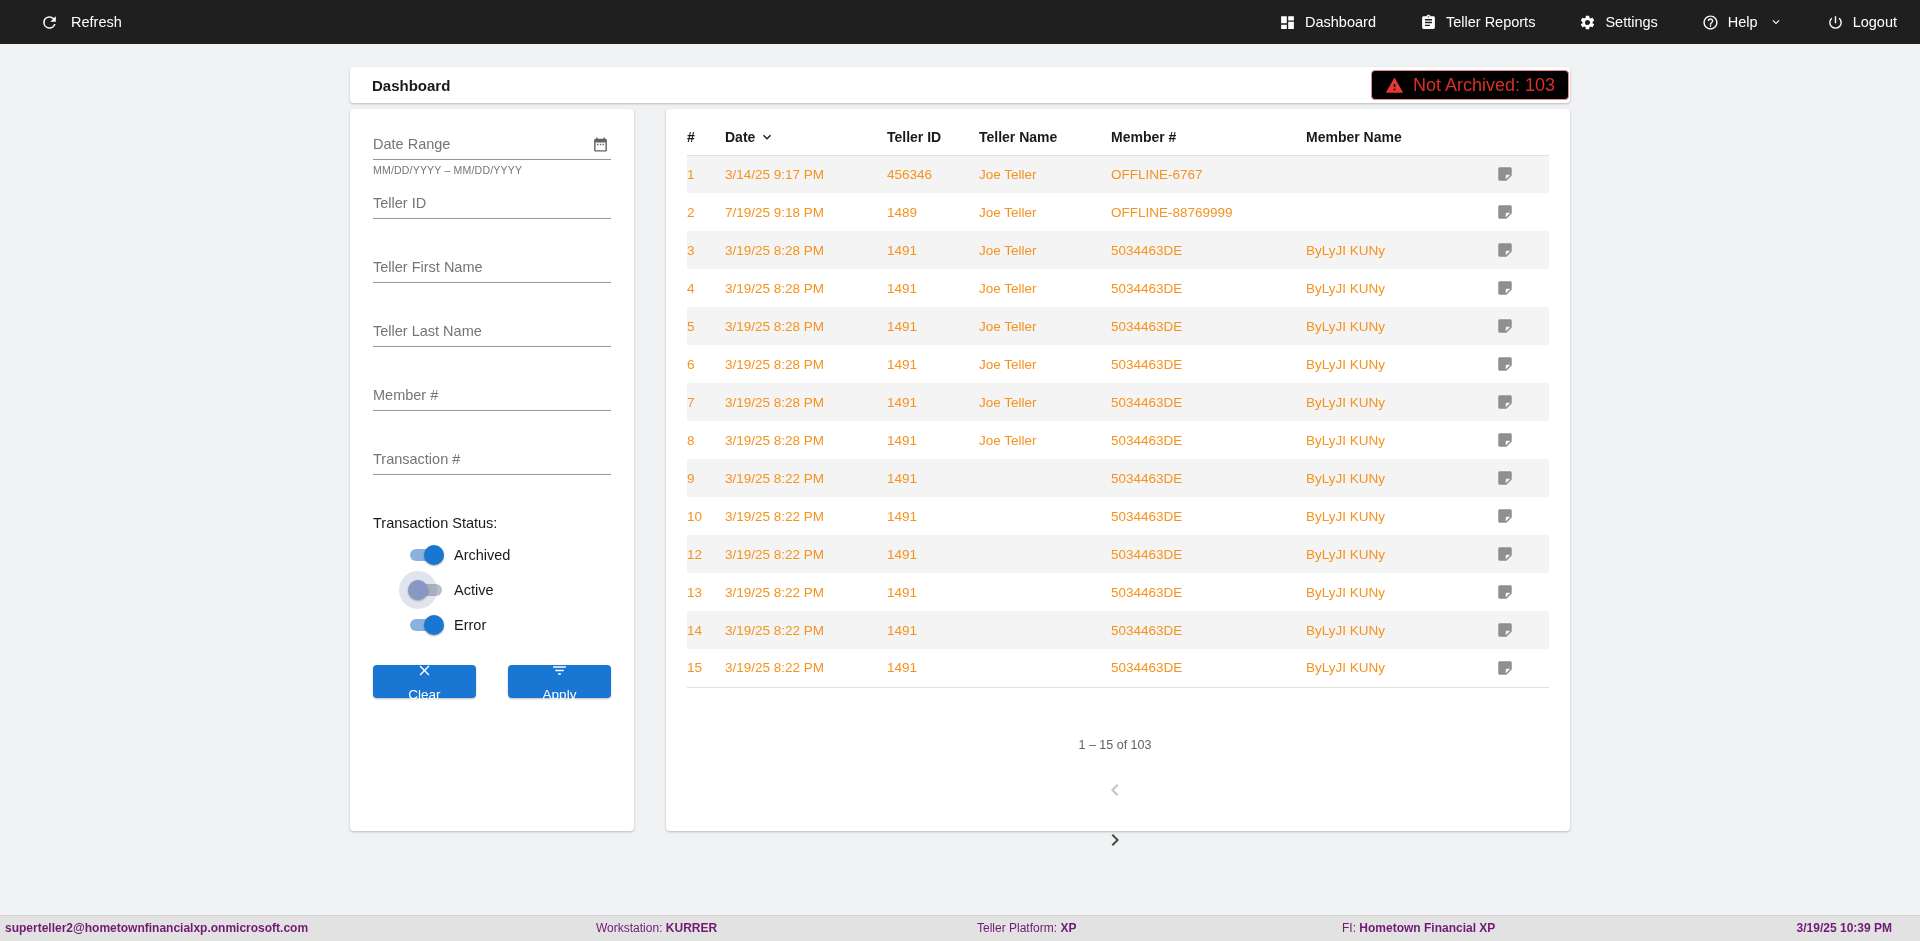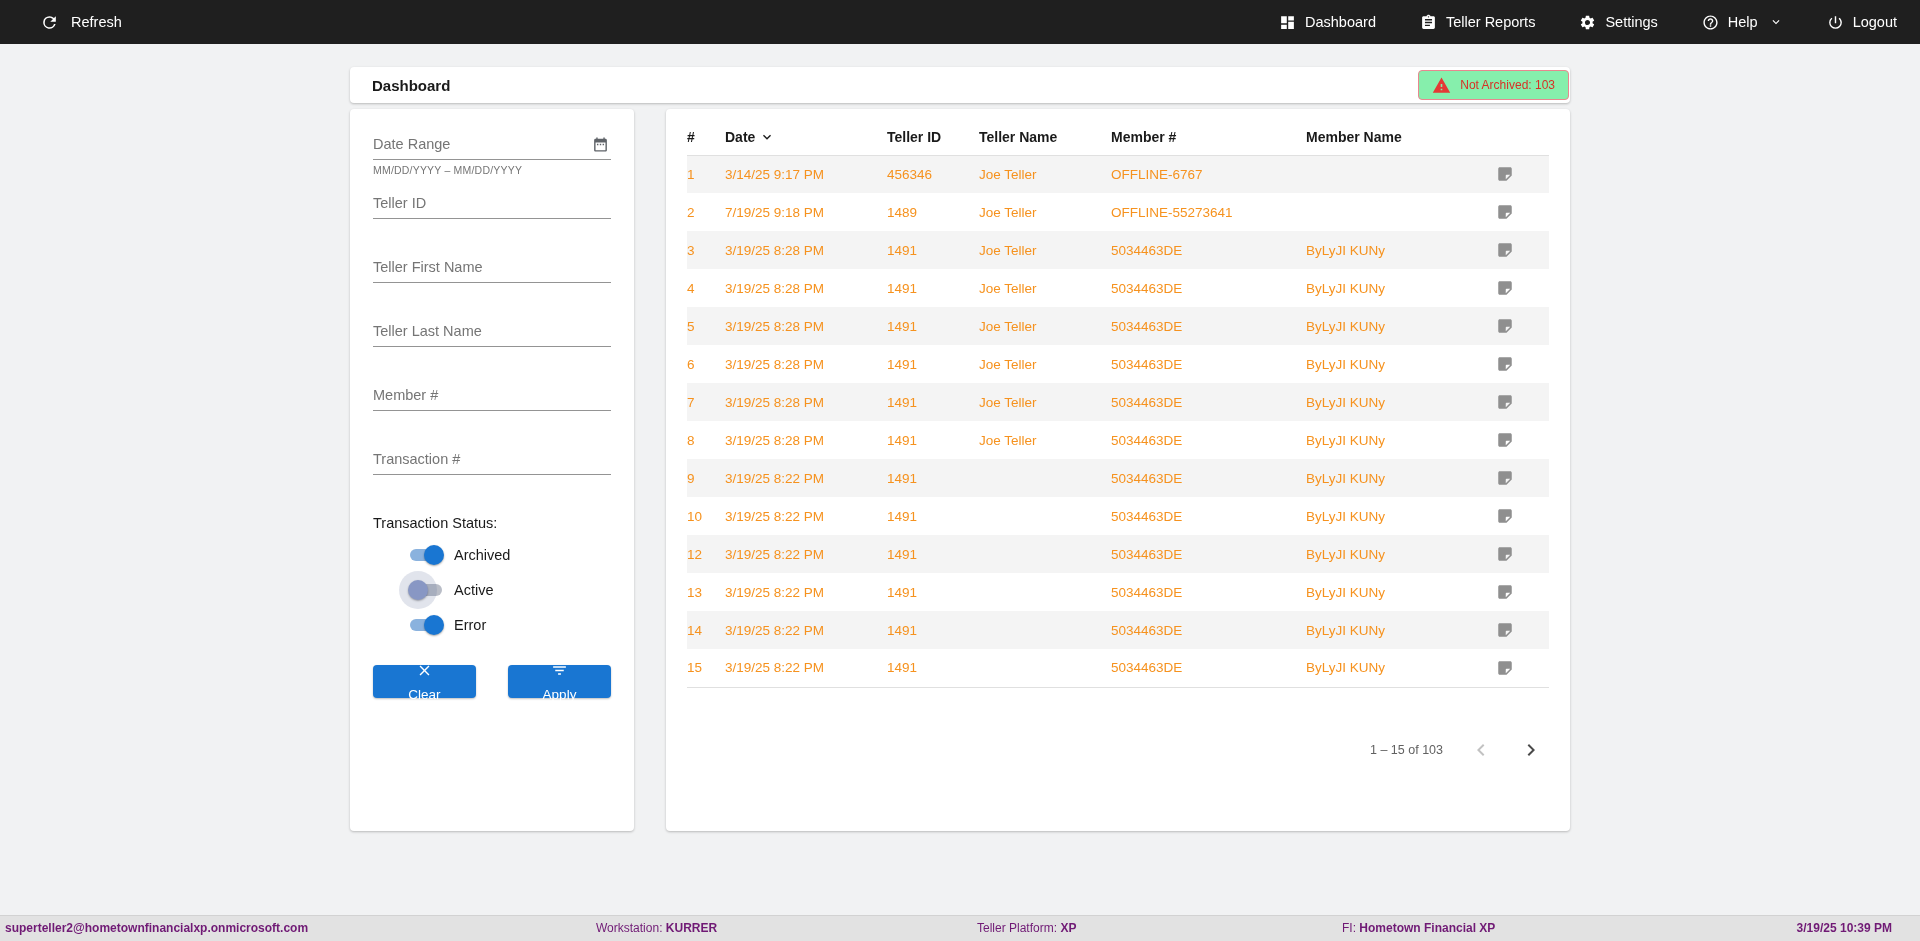--- a/index.html
+++ b/index.html
@@ -27,22 +27,22 @@
     background:#fff; border-radius:4px;
     box-shadow:0 1px 3px rgba(0,0,0,.14), 0 1px 2px rgba(0,0,0,.10);
   }
   .header-card {
     height:36px; display:flex; align-items:center; justify-content:space-between;
     padding-left:22px; padding-right:1px; margin-bottom:6px;
   }
   .page-title { font-size:15px; font-weight:700; color:#1a1a1a; }
   .alert-badge {
     display:flex; align-items:center; gap:9px; height:30px; padding:0 13px;
-    border:1px solid #e8888f; border-radius:4px; background:#86efac;
-    color:#d93025; font-size:12px; white-space:nowrap;
+    border:1px solid #e8888f; border-radius:4px; background:#000000;
+    color:#d93025; font-size:18px; white-space:nowrap;
   }
 
   .content { display:flex; gap:32px; align-items:flex-start; }
 
   
   .filter-card { width:284px; height:722px; padding:21px 23px; }
   .field { position:relative; margin-bottom:34px; }
   .field.has-helper { margin-bottom:13px; }
   .field input {
     width:100%; border:none; border-bottom:1px solid #949494; outline:none;
@@ -95,21 +95,21 @@
     white-space:nowrap; overflow:hidden;
   }
   tbody tr { cursor:pointer; }
   tbody tr:nth-child(odd) { background:#f4f4f4; }
   tbody tr:last-child td { border-bottom:1px solid #e0e0e0; }
   td.note-cell { color:#8f8f8f; }
   td.note-cell svg { cursor:pointer; }
 
   .pagination {
     display:flex; align-items:center; justify-content:flex-end; gap:26px;
-    margin-top:50px; padding-right:6px;
+    margin-top:50px; padding-right:6px;flex-direction:column;
   }
   .pag-label { font-size:12.5px; color:#616161; }
   .pag-btn { cursor:pointer; }
   .pag-btn.disabled { color:#c2c2c2; }
   .pag-btn.enabled { color:#4a4a4a; }
 
   
   .footer {
     position:absolute; left:0; right:0; bottom:0; height:26px;
     background:#e2e2e2; border-top:1px solid #d2d2d2; font-size:12px; color:#701a75;
@@ -316,21 +316,21 @@
                     <path d="M19 3H5c-1.1 0-2 .9-2 2v14c0 1.1.9 2 2 2h9l7-7V5c0-1.1-.9-2-2-2zm-6 16v-5c0-.55.45-1 1-1h5l-6 6z"></path>
                   </svg>
             </span>
           </td>
         </tr>
             <tr>
           <td>2</td>
           <td>7/19/25 9:18 PM</td>
           <td>1489</td>
           <td>Joe Teller</td>
-          <td>OFFLINE-55273641</td>
+          <td>OFFLINE-88769999</td>
           <td></td>
           <td class="note-cell">
             <span>
               <svg width="18" height="18" viewBox="0 0 24 24" fill="currentColor">
                     <path d="M19 3H5c-1.1 0-2 .9-2 2v14c0 1.1.9 2 2 2h9l7-7V5c0-1.1-.9-2-2-2zm-6 16v-5c0-.55.45-1 1-1h5l-6 6z"></path>
                   </svg>
             </span>
           </td>
         </tr>
             <tr>

